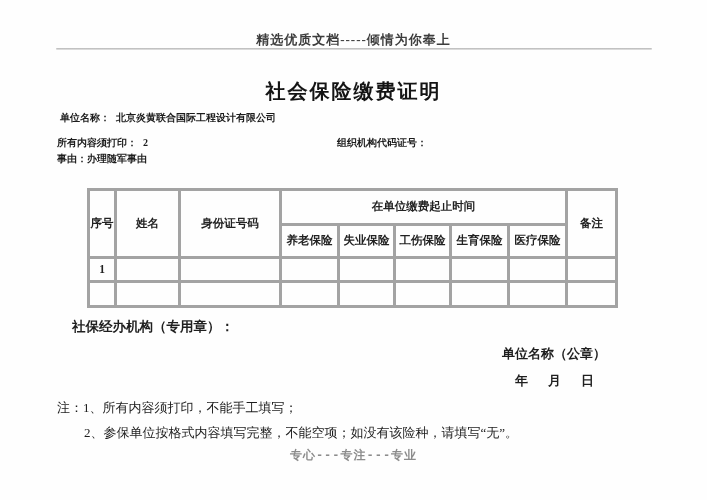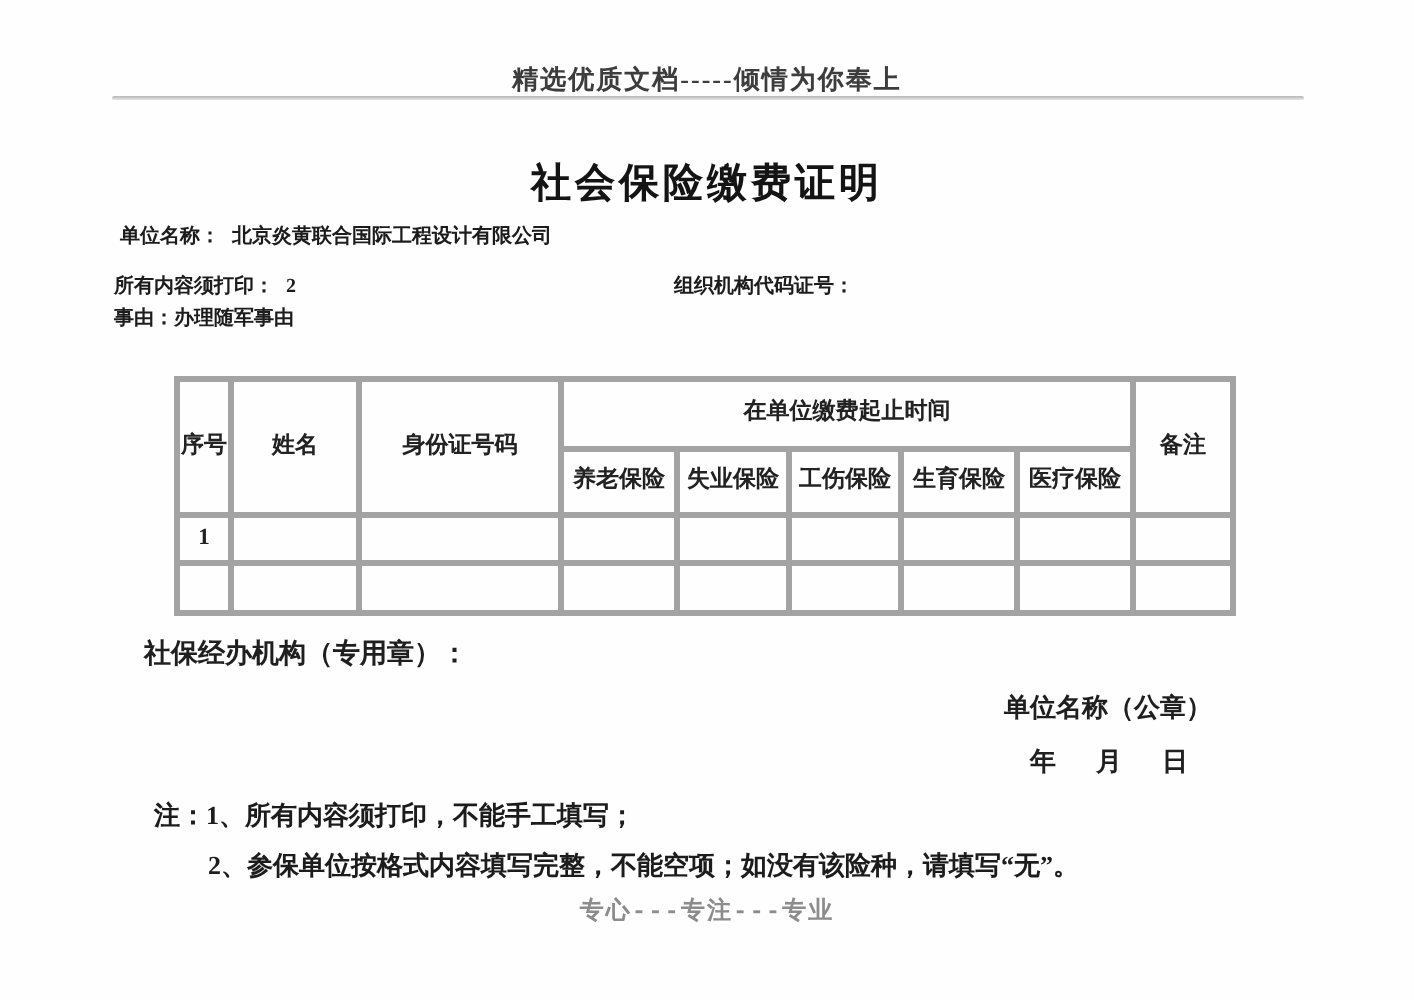--- a/index.html
+++ b/index.html
@@ -122,24 +122,23 @@
     font-weight: bold;
     white-space: nowrap;
     text-align: right;
   }
   .date-line span { margin-right: 20px; }
   .date-line span:last-child { margin-right: 0; }
 
   .note-line {
     position: absolute;
     font-size: 13px;
-    font-weight: bold;
+    font-weight: normal;
     color: #1c1c1c;
     white-space: nowrap;
-    margin-left: 20px;
   }
   .note-1 { top: 399px; left: 57px; }
   .note-2 { top: 424px; left: 84px; }
 
   .site-footer {
     position: absolute;
     top: 447px;
     left: 0;
     width: 100%;
     text-align: center;

